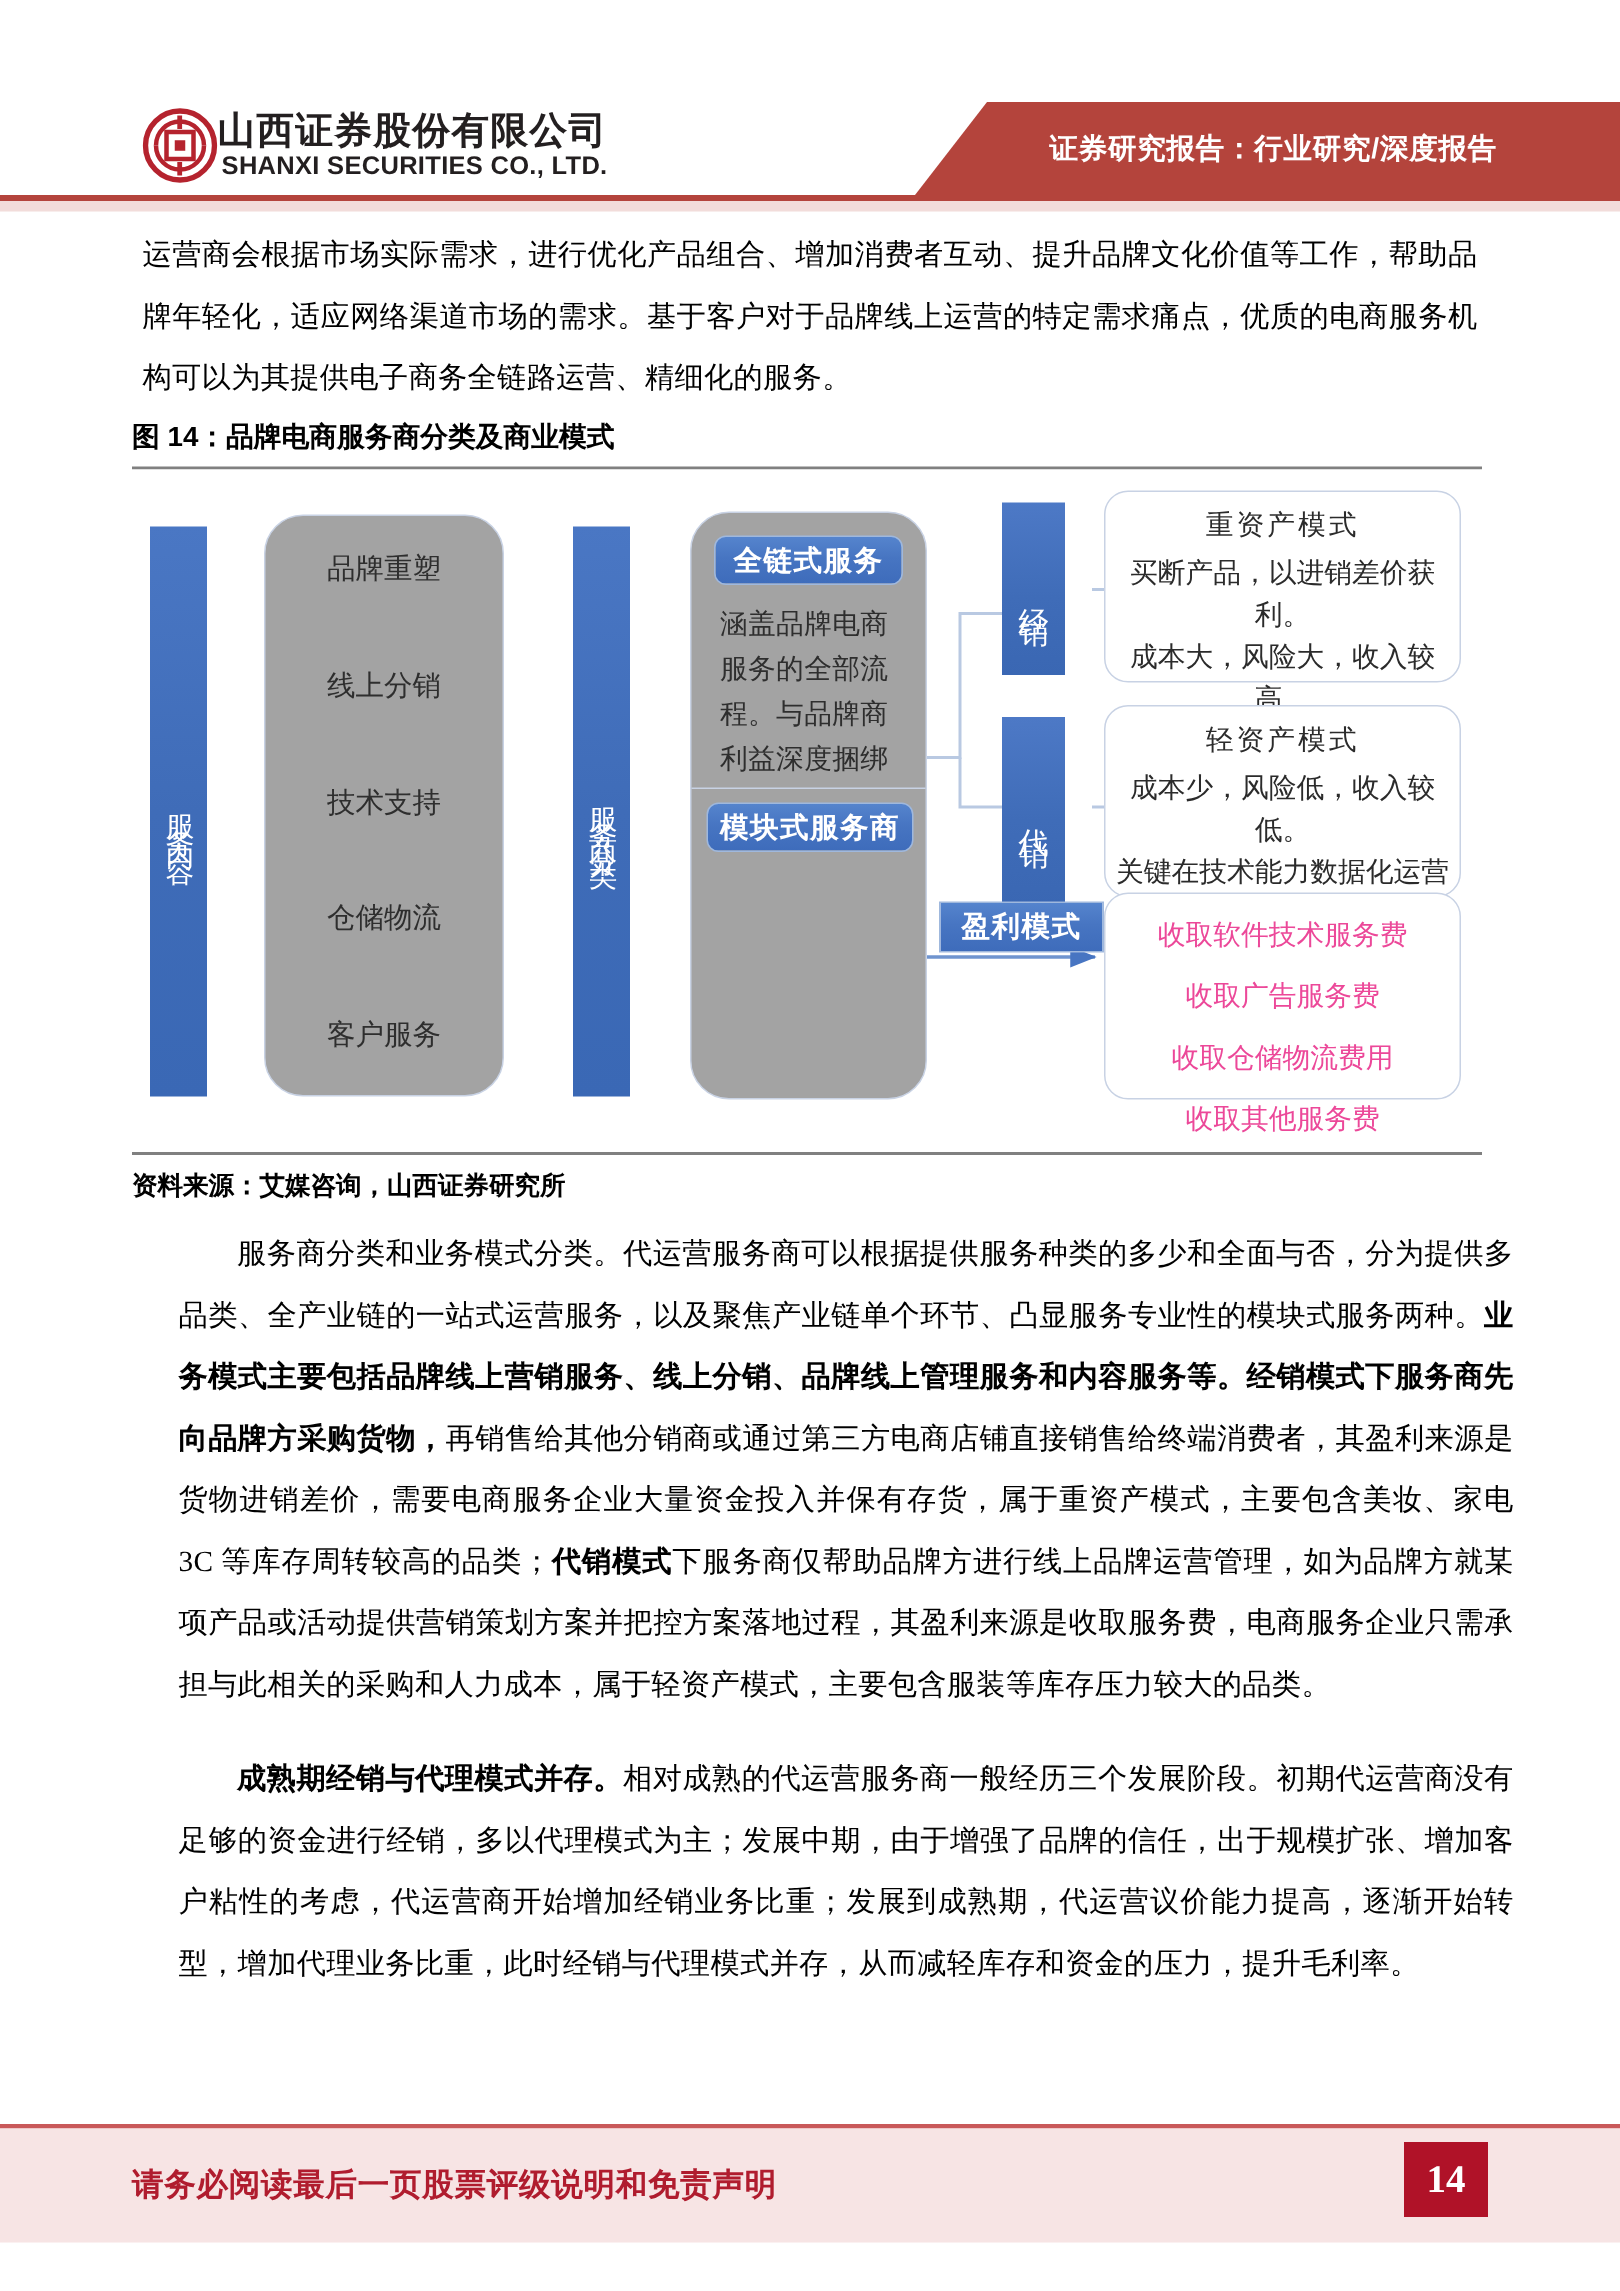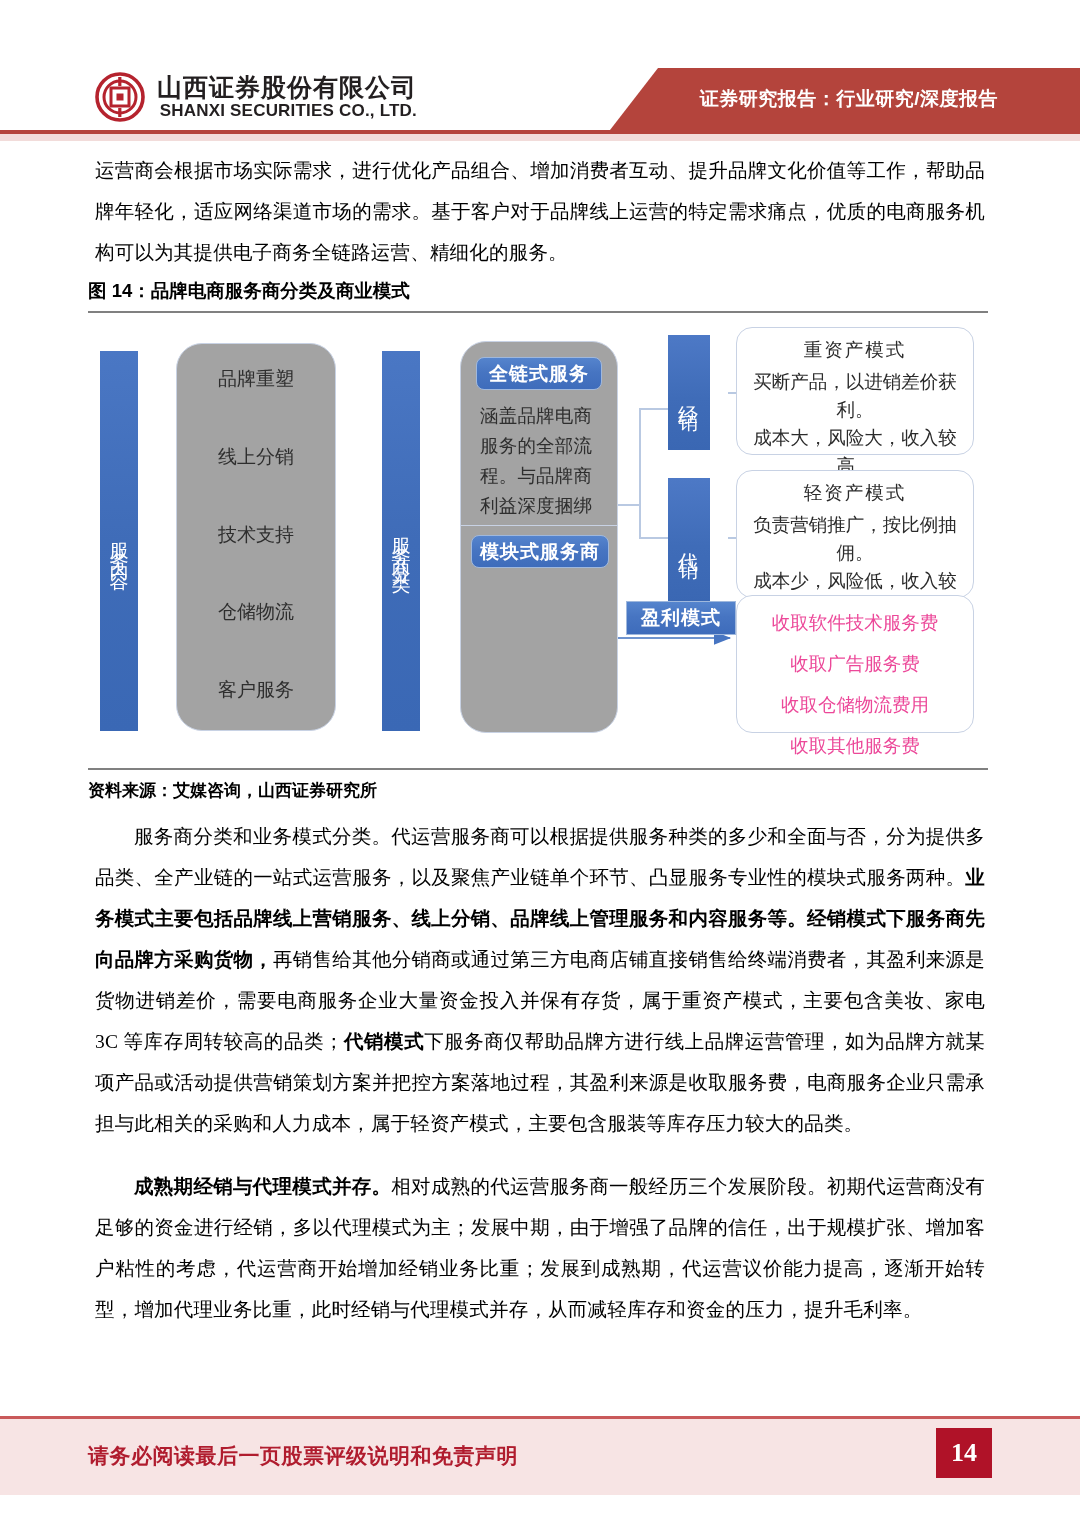--- a/index.html
+++ b/index.html
@@ -41,21 +41,20 @@
     font-size: 19px;
     font-weight: 700;
     letter-spacing: 0.5px;
     white-space: nowrap;
   }
   .logo-wrap {
     position: absolute;
     left: 95px; top: 4px;
     display: flex;
     align-items: center;
-    gap: 12px;
   }
   .logo-mark {
     width: 50px; height: 50px;
     flex: 0 0 50px;
   }
   .logo-text-cn {
     font-family: "Liberation Sans", "DejaVu Sans", sans-serif;
     font-size: 25px;
     font-weight: 700;
     color: #231f20;
@@ -396,41 +395,40 @@
 
       <div class="info-card" style="left:648px; top:14px; width:238px; height:128px;">
         <div class="info-title">重资产模式</div>
         <div class="info-line">买断产品，以进销差价获利。</div>
         <div class="info-line">成本大，风险大，收入较高。</div>
         <div class="info-line">关键在于品牌独家代理能力</div>
       </div>
 
       <div class="info-card" style="left:648px; top:157px; width:238px; height:128px;">
         <div class="info-title">轻资产模式</div>
-        <div class="info-line">负责营销推广，按比例抽佣。</div>
         <div class="info-line">成本少，风险低，收入较低。</div>
         <div class="info-line">关键在技术能力数据化运营</div>
       </div>
 
       <div class="profit-chip" style="left:538px; top:288px; width:110px; height:34px;">盈利模式</div>
 
       <div class="info-card" style="left:648px; top:282px; width:238px; height:138px; padding-top:14px;">
         <div class="fee-line" style="margin-bottom:16px;">收取软件技术服务费</div>
         <div class="fee-line" style="margin-bottom:16px;">收取广告服务费</div>
         <div class="fee-line" style="margin-bottom:16px;">收取仓储物流费用</div>
         <div class="fee-line">收取其他服务费</div>
       </div>
 
     </div>
 
     <div class="fig-rule-bottom"></div>
     <div class="fig-source">资料来源：艾媒咨询，山西证券研究所</div>
   </div>
 
-  <div class="content" style="top:816px;">
+  <div class="content" style="top:816px;margin-left:24px;">
     <p class="body indent"><span>服务商分类和业务模式分类。代运营服务商可以根据提供服务种类的多少和全面与否，分为提供多品类、全产业链的一站式运营服务，以及聚焦产业链单个环节、凸显服务专业性的模块式服务两种。</span><b class="em">业务模式主要包括品牌线上营销服务、线上分销、品牌线上管理服务和内容服务等。经销模式下服务商先向品牌方采购货物，</b><span>再销售给其他分销商或通过第三方电商店铺直接销售给终端消费者，其盈利来源是货物进销差价，需要电商服务企业大量资金投入并保有存货，属于重资产模式，主要包含美妆、家电 3C 等库存周转较高的品类；</span><b class="em">代销模式</b><span>下服务商仅帮助品牌方进行线上品牌运营管理，如为品牌方就某项产品或活动提供营销策划方案并把控方案落地过程，其盈利来源是收取服务费，电商服务企业只需承担与此相关的采购和人力成本，属于轻资产模式，主要包含服装等库存压力较大的品类。</span></p>
 
     <div class="para-gap"></div>
 
     <p class="body indent"><b class="em">成熟期经销与代理模式并存。</b><span>相对成熟的代运营服务商一般经历三个发展阶段。初期代运营商没有足够的资金进行经销，多以代理模式为主；发展中期，由于增强了品牌的信任，出于规模扩张、增加客户粘性的考虑，代运营商开始增加经销业务比重；发展到成熟期，代运营议价能力提高，逐渐开始转型，增加代理业务比重，此时经销与代理模式并存，从而减轻库存和资金的压力，提升毛利率。</span></p>
   </div>
 
   <div class="footer-rule"></div>
   <div class="footer-band"></div>
   <div class="footer-text">请务必阅读最后一页股票评级说明和免责声明</div>

